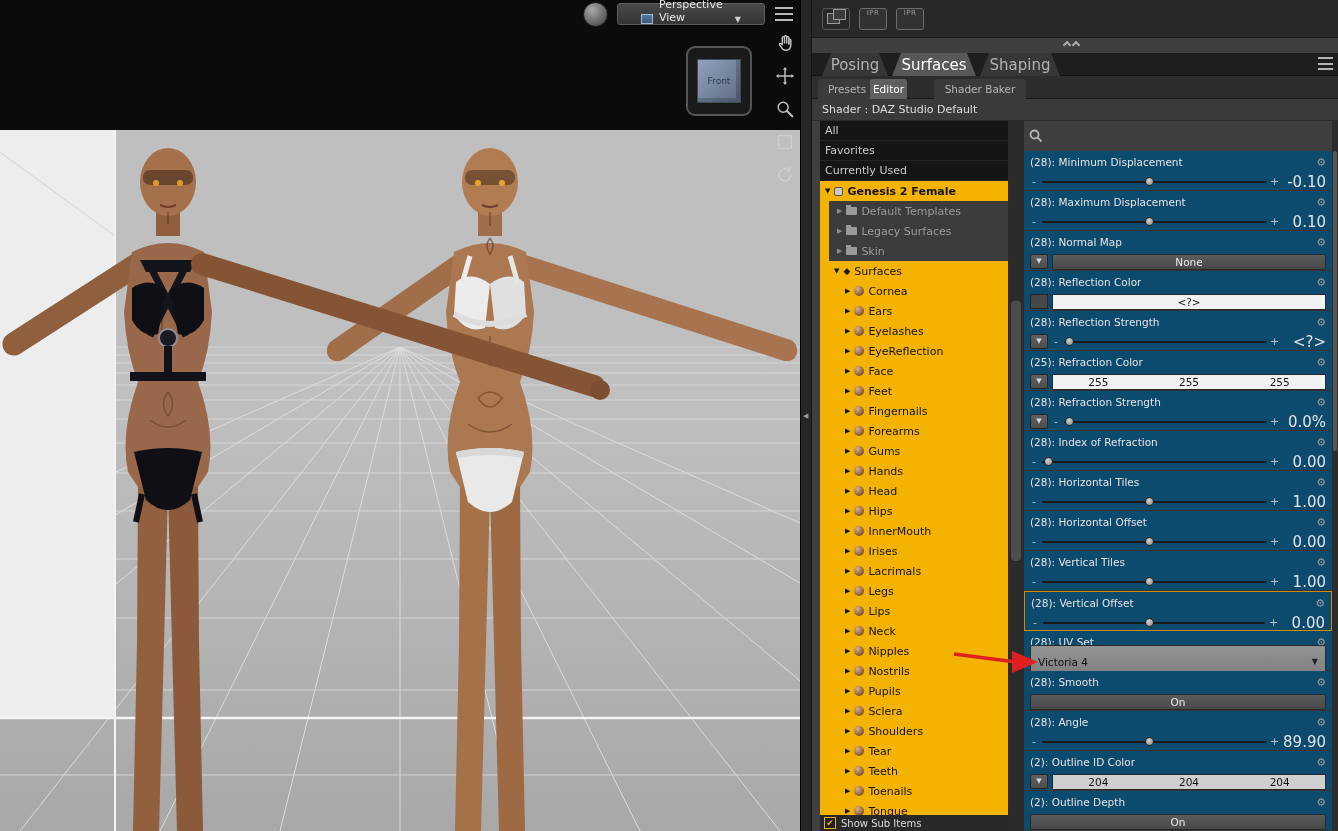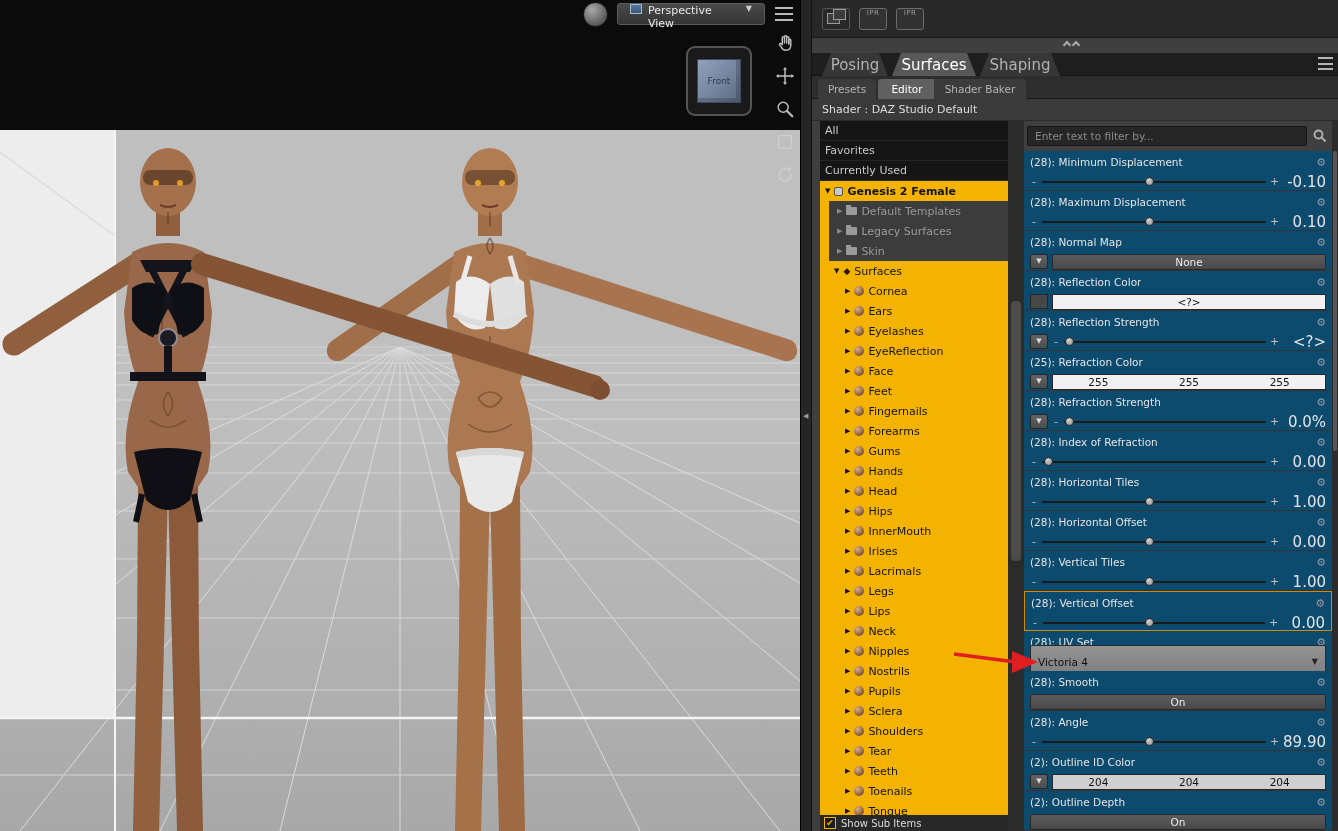--- a/index.html
+++ b/index.html
@@ -5,22 +5,22 @@
   *{margin:0;padding:0;box-sizing:border-box}
   html,body{background:#222}
   .app{position:relative;width:1338px;height:831px;overflow:hidden;background:#3f3f3f;
        font-family:"DejaVu Sans","Liberation Sans",sans-serif;user-select:none}
 
   
   .viewport{position:absolute;left:0;top:0;width:800px;height:831px;background:#0b0b0b;overflow:hidden}
   .viewport svg.scene{position:absolute;left:0;top:0}
   .vp-sphere{position:absolute;left:583px;top:2px;width:25px;height:25px;border-radius:50%;
     background:radial-gradient(circle at 35% 30%,#a9a9a9,#3a3a3a);border:1px solid #1d1d1d}
-  .vp-dd{position:absolute;left:617px;top:3px;width:148px;height:22px;display:flex;align-items:flex-start;gap:6px;
-    padding:0 12px;background:linear-gradient(#494949,#353535);border:1px solid #5d5d5d;border-radius:3px;
+  .vp-dd{position:absolute;left:617px;top:3px;width:148px;height:22px;display:flex;align-items:flex-end;gap:6px;
+    padding:0 23px;background:linear-gradient(#494949,#353535);border:1px solid #5d5d5d;border-radius:3px;
     color:#e8e8e8;font-size:11px}
   .pane-ic{width:12px;height:10px;border:1px solid #9fb8d8;background:linear-gradient(#55789c,#3d5875);flex:0 0 auto}
   .vp-dd-arrow{margin-left:auto;font-size:8px;color:#cfcfcf}
   .vp-menu{position:absolute;left:775px;top:7px;width:18px;height:14px;display:flex;flex-direction:column;justify-content:space-between}
   .vp-menu i{display:block;height:2px;background:#b9b9b9}
   .vp-tools{position:absolute;right:2px;top:30px;display:flex;flex-direction:column;gap:7px}
   .tool{width:26px;height:26px;display:flex;align-items:center;justify-content:center;opacity:.9}
   .tool svg{display:block;stroke:#d2d2d2;fill:none;stroke-width:1.6;stroke-linecap:round;stroke-linejoin:round}
   .vp-cube{position:absolute;left:686px;top:46px;width:66px;height:70px;border:2px solid rgba(160,160,160,.45);
     border-radius:9px;background:rgba(70,70,70,.25);display:flex;align-items:center;justify-content:center}
@@ -318,21 +318,21 @@
     <div class="panel-menu">
         <i></i>
         <i></i>
         <i></i>
       </div>
 
     <div class="subtab-row">
       <div class="subtab" style="left:6px;width:58px">
           <span>Presets</span>
         </div>
-      <div class="subtab active" style="left:66px;width:58px">
+      <div class="subtab active" style="left:58px;width:37px">
           <span>Editor</span>
         </div>
       <div class="subtab" style="left:122px;width:92px">
           <span>Shader Baker</span>
         </div>
     </div>
 
     <div class="shader-row">Shader : DAZ Studio Default</div>
 
     <div class="tree">
@@ -513,21 +513,20 @@
         </span>
       <span class="ss-label">Show Sub Items</span>
     </div>
 
     <div class="tree-scroll">
         <div class="sthumb"></div>
       </div>
 
     <div class="props">
       <div class="filter-row">
-        <input class="filter-input" placeholder="Enter text to filter by..." style="">
         <span class="search-btn">
           <svg width="14" height="14" viewBox="0 0 14 14">
               <circle cx="5.5" cy="5.5" r="4"></circle>
               <line x1="8.7" y1="8.7" x2="12.5" y2="12.5"></line>
             </svg>
         </span>
       </div>
     <div class="prow">
           <div class="lrow">
             <span class="plabel">(28): Minimum Displacement</span>

